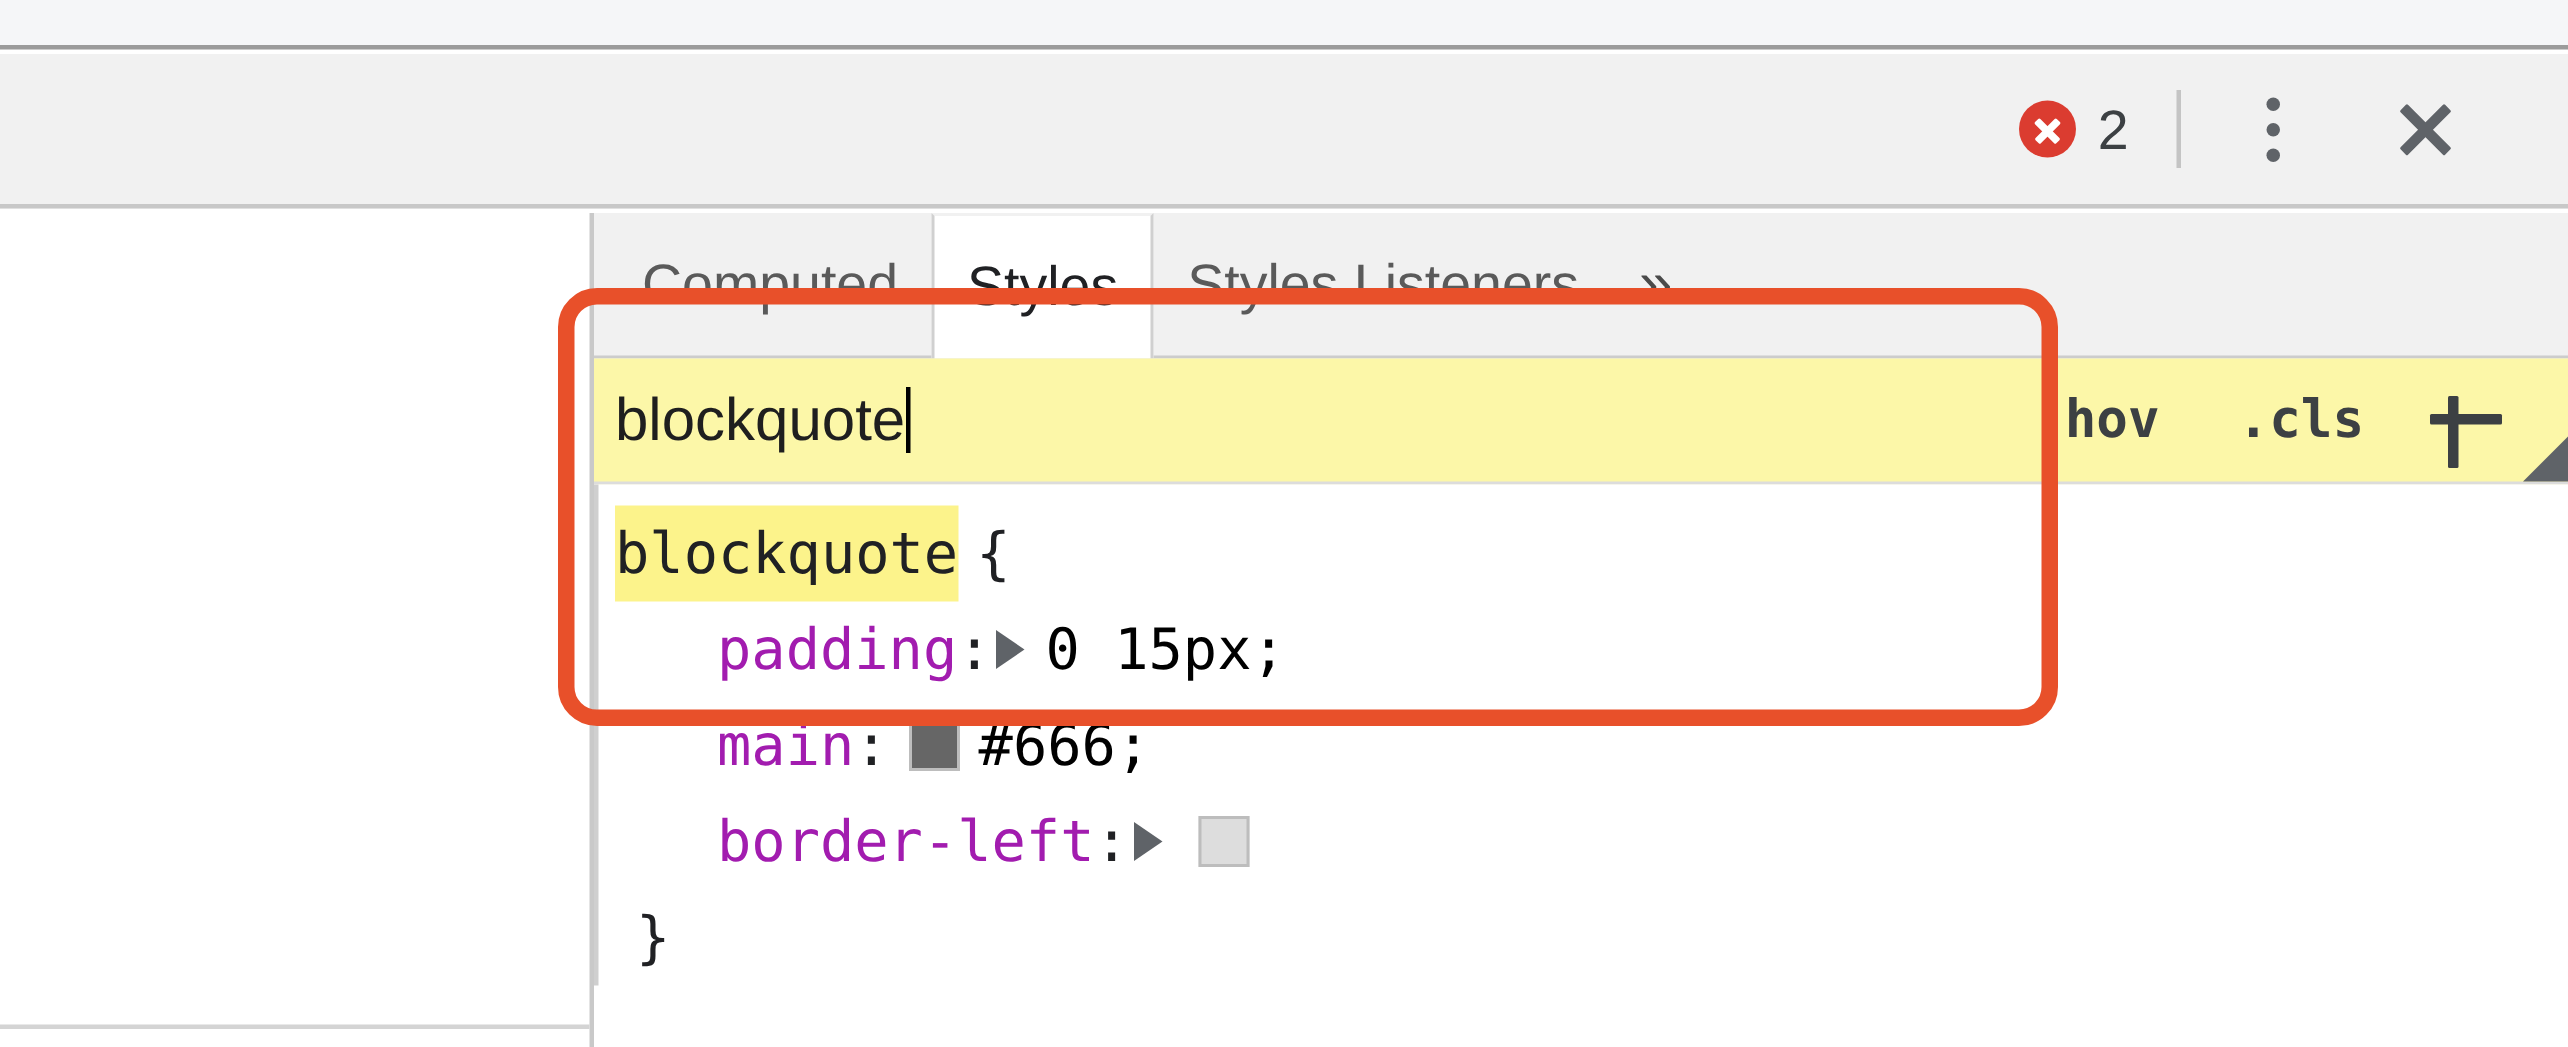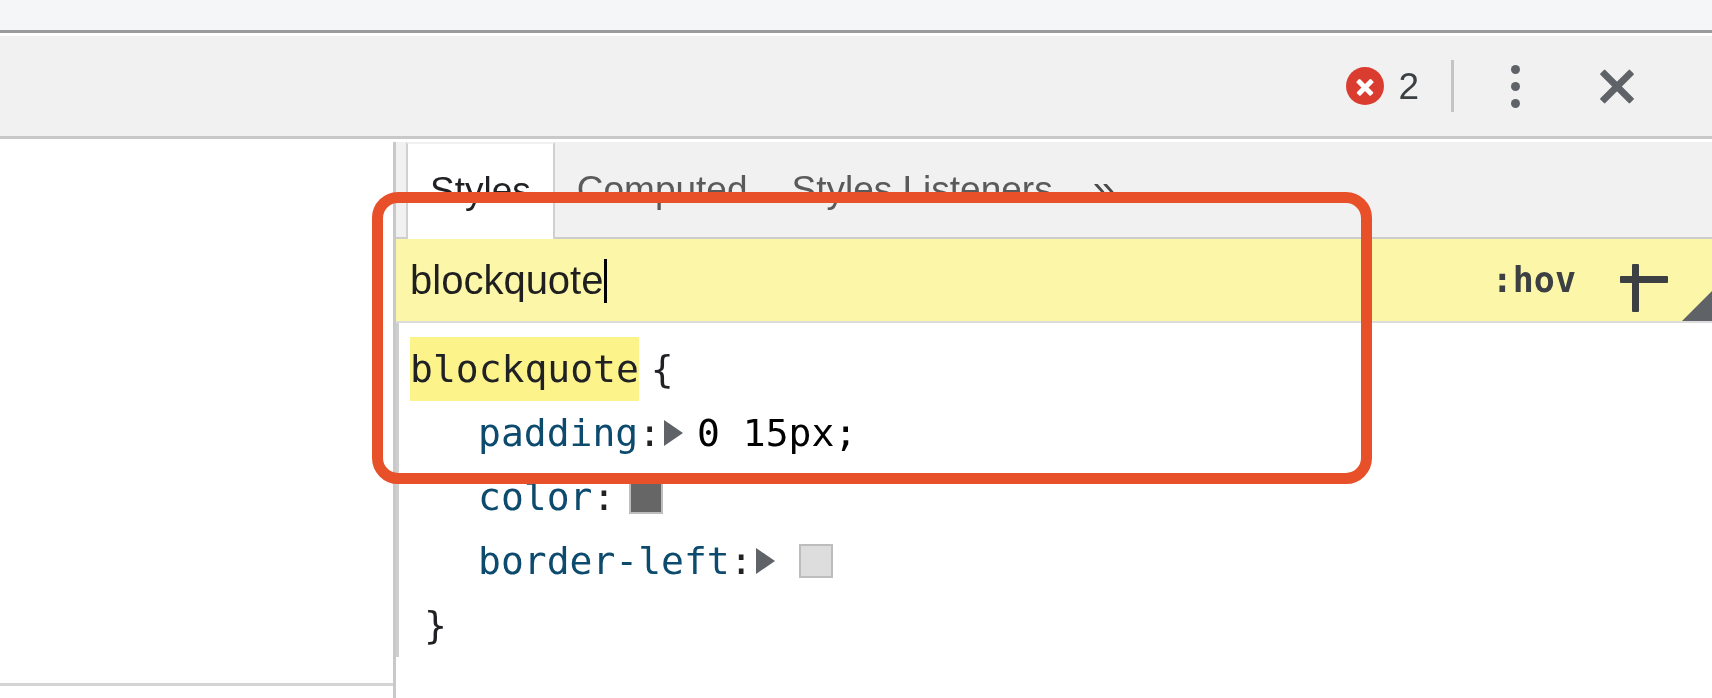--- a/index.html
+++ b/index.html
@@ -307,21 +307,21 @@
 
   .decl {
     font-size: 38px;
     line-height: 64px;
     color: #202124;
     padding-left: 68px;
     white-space: nowrap;
     display: flex;
     align-items: center;
   }
-  .prop { color: #0c4a6e; }
+  .prop { color: #a21caf; }
   .colon { color: #202124; }
   .expand-tri {
     display: inline-block;
     width: 0; height: 0;
     border-top: 13px solid transparent;
     border-bottom: 13px solid transparent;
     border-left: 19px solid #5f6368;
     margin: 0 10px 0 3px;
     flex: none;
   }
@@ -384,40 +384,41 @@
 
   <div class="split">
 
     <div class="elements-pane">
       <div class="bottom-rule"></div>
     </div>
 
     <div class="styles-pane">
 
       <div class="tabbar">
+        <div class="tab">
+          <span>Computed</span>
+        </div>
         <div class="tab selected">
           <span>Styles</span>
-        </div>
-        <div class="tab">
-          <span>Computed</span>
         </div>
         <div class="tab">
           <span>Styles Listeners</span>
         </div>
         <div class="tab-overflow">
           <span>»</span>
         </div>
       </div>
 
       <div class="filter-bar" style="background: rgb(252, 247, 168);">
         <div class="filter-input">
           <span>blockquote</span><span class="caret"></span>
         </div>
         <div class="filter-actions">
           <div class="pill">:hov</div>
+          <div class="pill">.cls</div>
           <div class="plus-btn"></div>
           <div class="corner-tri"></div>
         </div>
       </div>
 
       <div class="rules">
         <div class="rule-gutter"></div>
 
         <div class="rule">
 
@@ -427,23 +428,24 @@
           </div>
 
           <div class="decl">
             <span class="prop">padding</span>
               <span class="colon">:</span>
             <span class="expand-tri"></span>
             <span class="val">0 15px;</span>
           </div>
 
           <div class="decl">
-            <span class="prop">color</span>
+            <span class="prop">main</span>
               <span class="colon">:</span>
             <span class="swatch" id="swatch-color" style="background: rgb(102, 102, 102);"></span>
+            <span class="val">#666;</span>
           </div>
 
           <div class="decl">
             <span class="prop">border-left</span>
               <span class="colon">:</span>
             <span class="expand-tri"></span>
             <span class="swatch" id="swatch-border" style="background: rgb(221, 221, 221);"></span>
           </div>
 
           <div class="closebrace">}</div>

